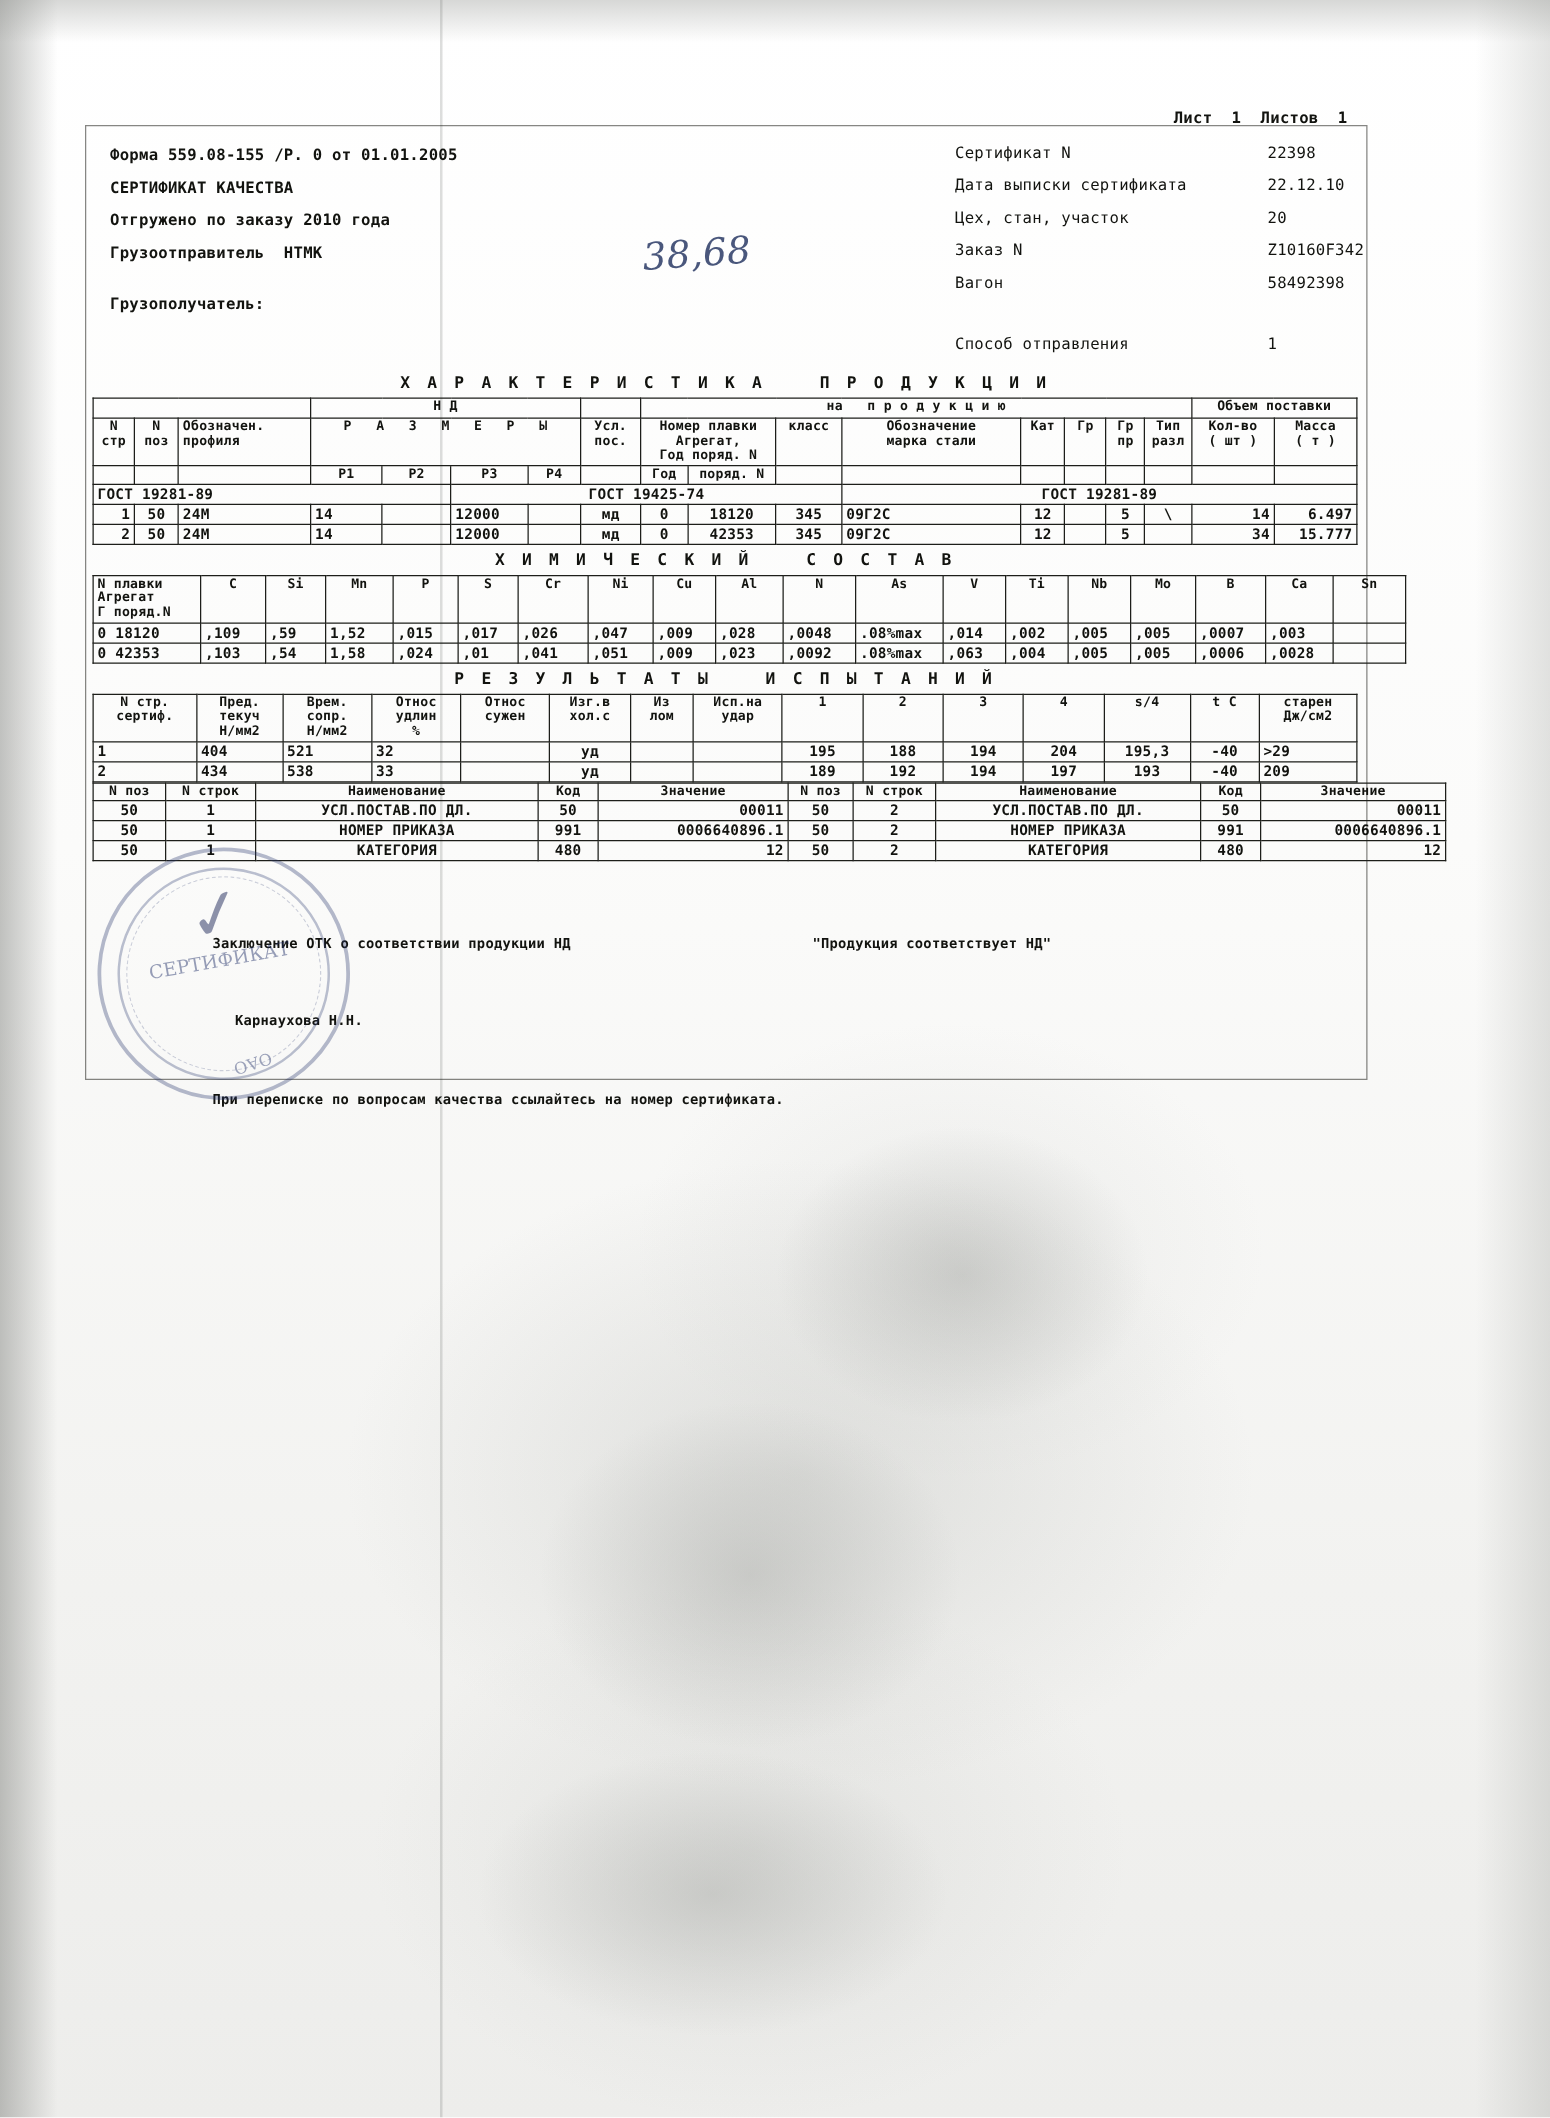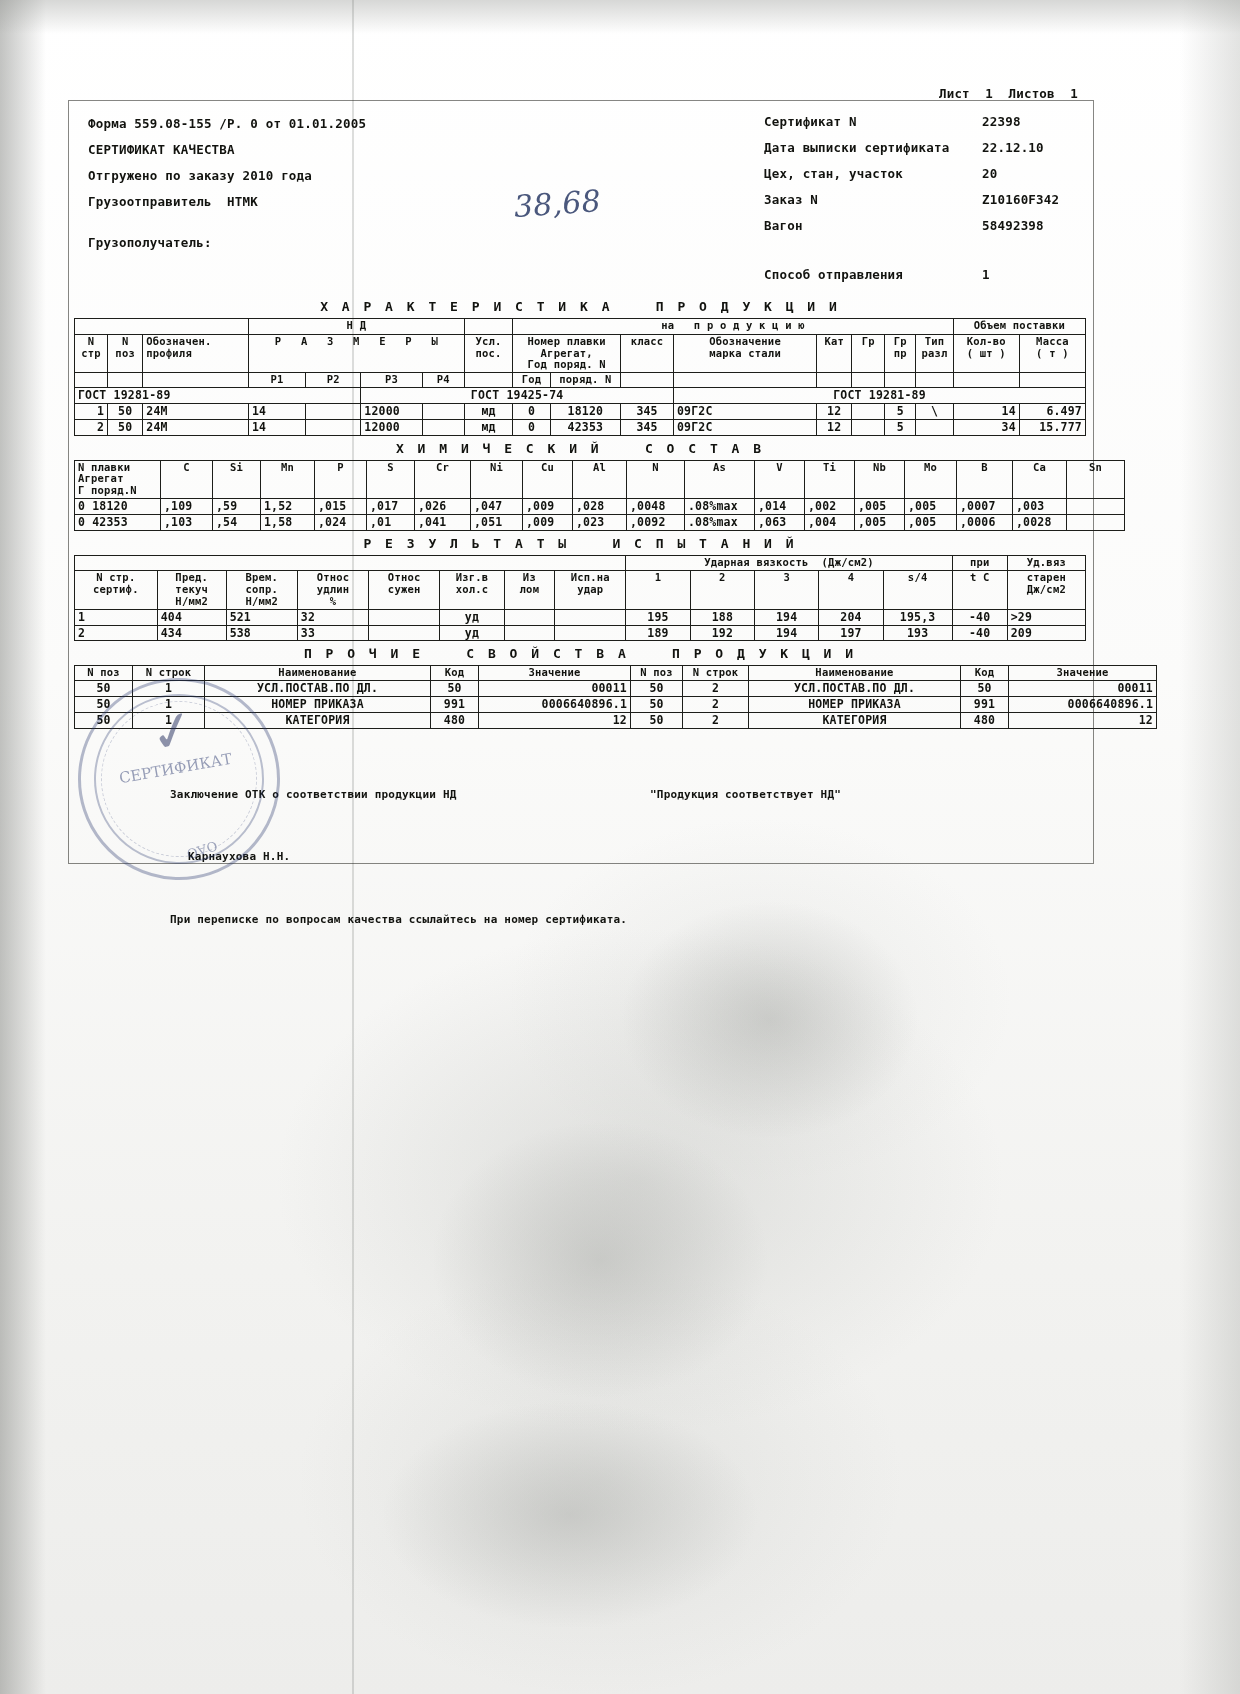--- a/index.html
+++ b/index.html
@@ -60,21 +60,21 @@
     position: relative;
     height: 186px;
   }
   .hdr-left { position: absolute; left: 14px; top: 8px; width: 600px; }
   .hdr-right { position: absolute; left: 690px; top: 6px; width: 330px; }
   .hdr-line { font-weight: bold; margin-bottom: 11px; white-space: pre; }
   .sheet-count {
     position: absolute; right: 8px; top: -22px;
     font-weight: bold; white-space: pre;
   }
-  .kv { display: flex; margin-bottom: 11px; font-weight: bold; white-space: pre; }
+  .kv { display: flex; margin-bottom: 11px; font-weight: normal; white-space: pre; gap: 32px; }
   .kv .k { width: 218px; }
   .kv .v { }
   .handwrite {
     position: absolute;
     left: 440px; top: 78px;
     font-family: "DejaVu Serif", serif;
     font-size: 30px;
     color: #2b3b66;
     transform: rotate(-4deg);
     font-style: italic;
@@ -488,26 +488,20 @@
         <col style="width:62px">
       <col style="width:56px">
         <col style="width:56px">
         <col style="width:56px">
         <col style="width:56px">
         <col style="width:60px">
       <col style="width:48px">
         <col style="width:68px">
     </colgroup>
     <tbody>
-        <tr>
-      <td class="c nb-b" colspan="8"> </td>
-      <td class="c hcell nb-b" colspan="5">Ударная вязкость  (Дж/см2)</td>
-      <td class="c hcell nb-b">при</td>
-      <td class="c hcell nb-b">Уд.вяз</td>
-    </tr>
     <tr>
       <td class="c hcell nb-t">N стр.
 сертиф.</td>
       <td class="c hcell nb-t">Пред.
 текуч
 Н/мм2</td>
       <td class="c hcell nb-t">Врем.
 сопр.
 Н/мм2</td>
       <td class="c hcell nb-t">Относ
@@ -560,21 +554,20 @@
       <td class="c">192</td>
       <td class="c">194</td>
       <td class="c">197</td>
       <td class="c">193</td>
       <td class="c">-40</td>
       <td>209</td>
     </tr>
   </tbody>
     </table>
 
-  <div class="sec-title">П Р О Ч И Е    С В О Й С Т В А    П Р О Д У К Ц И И</div>
 
   <table class="grid">
     <colgroup>
       <col style="width:58px">
         <col style="width:72px">
         <col style="width:226px">
         <col style="width:48px">
         <col style="width:152px">
       <col style="width:52px">
         <col style="width:66px">

